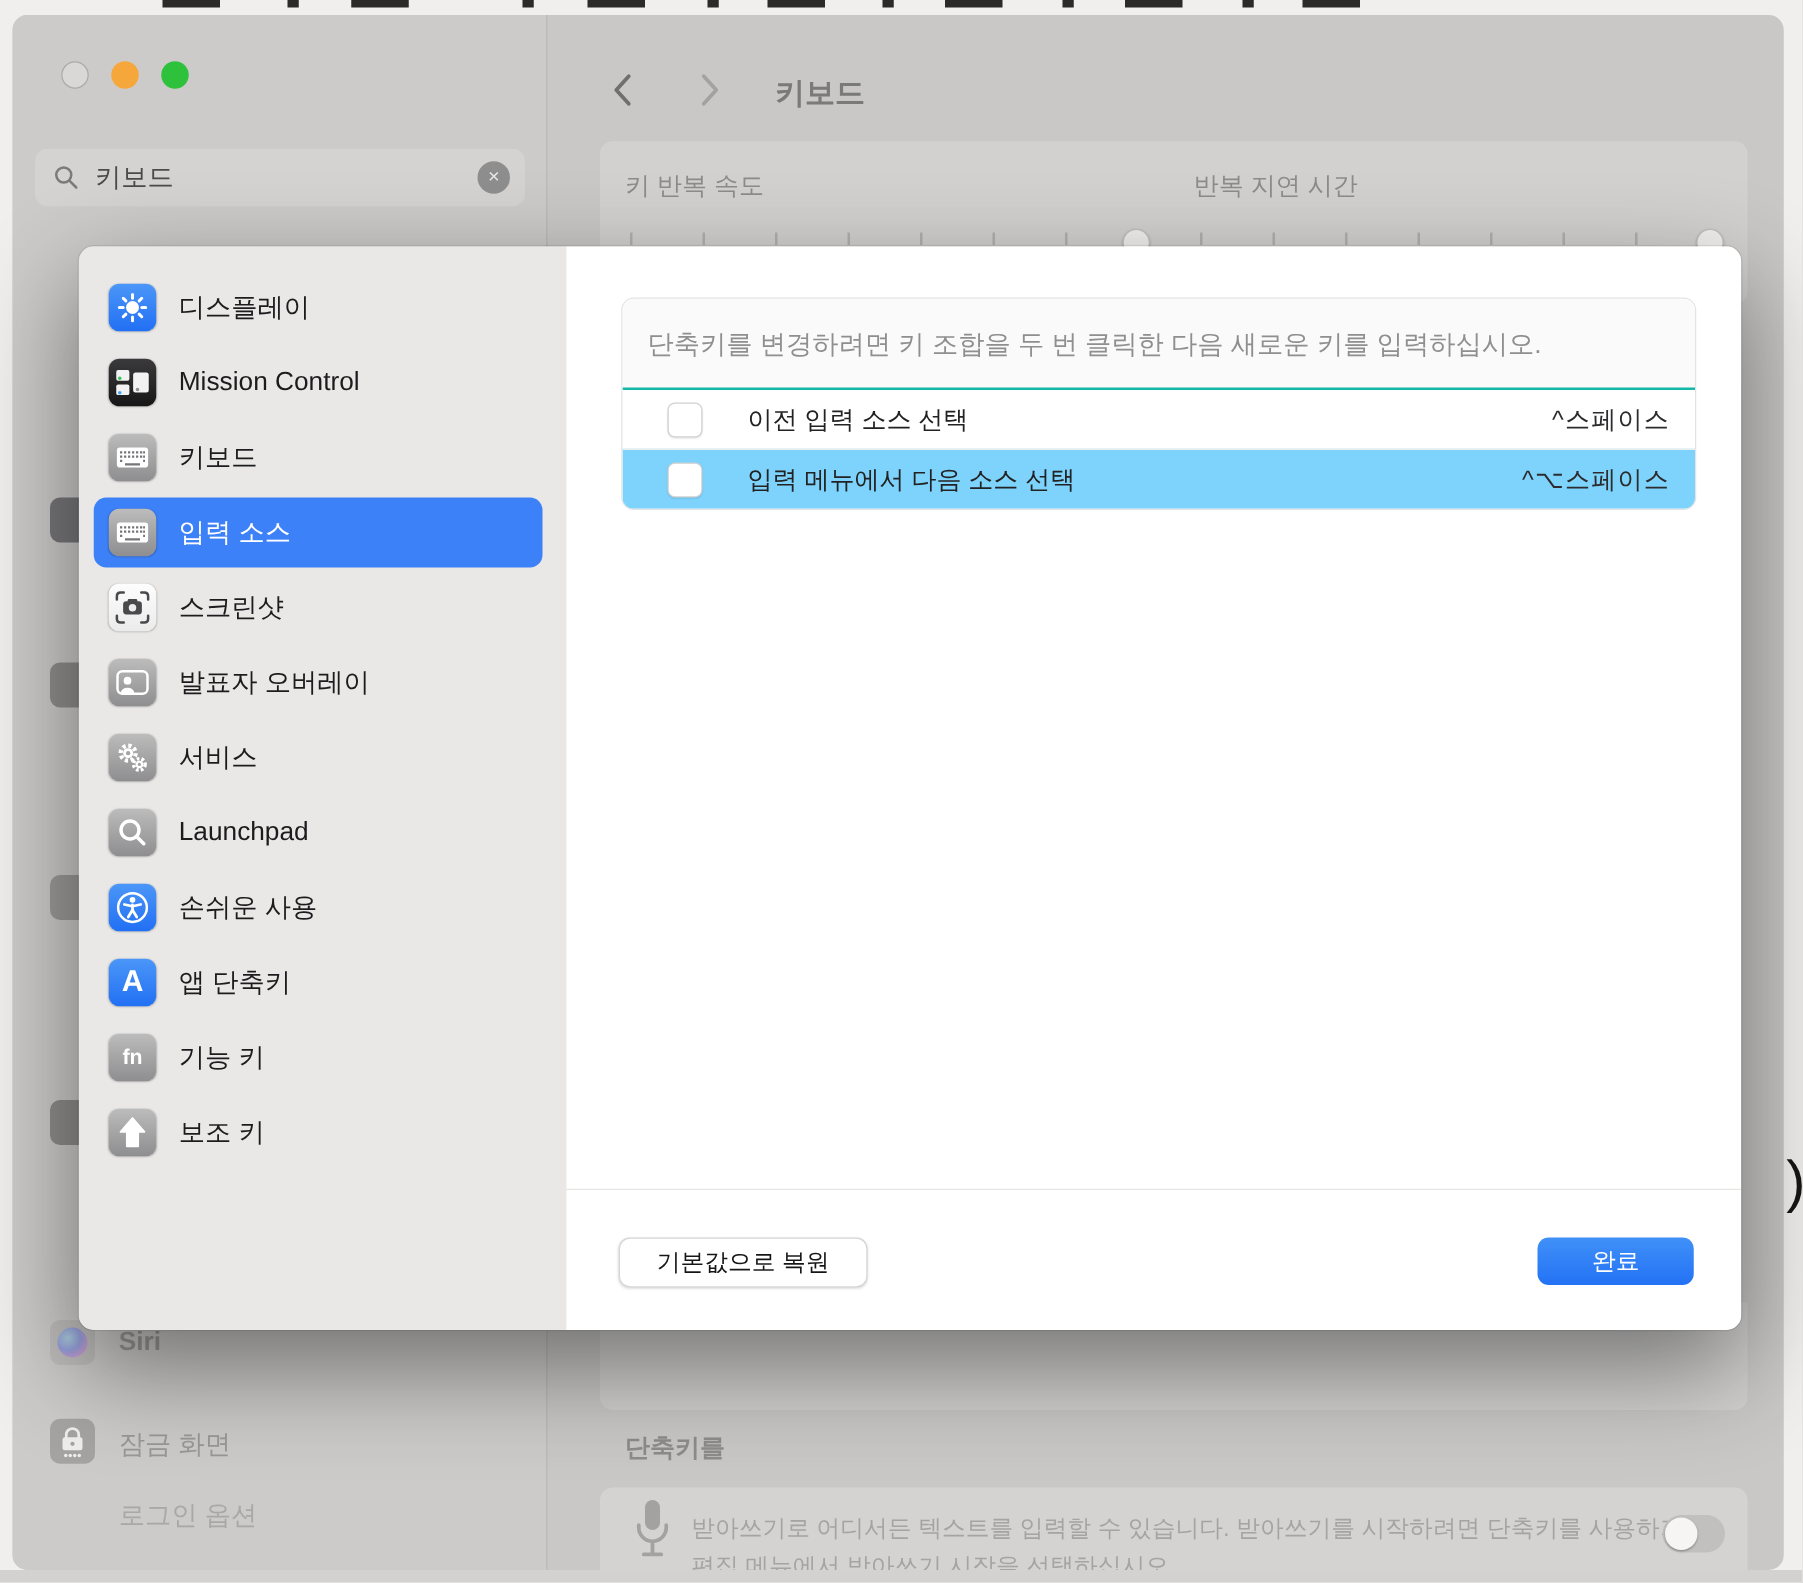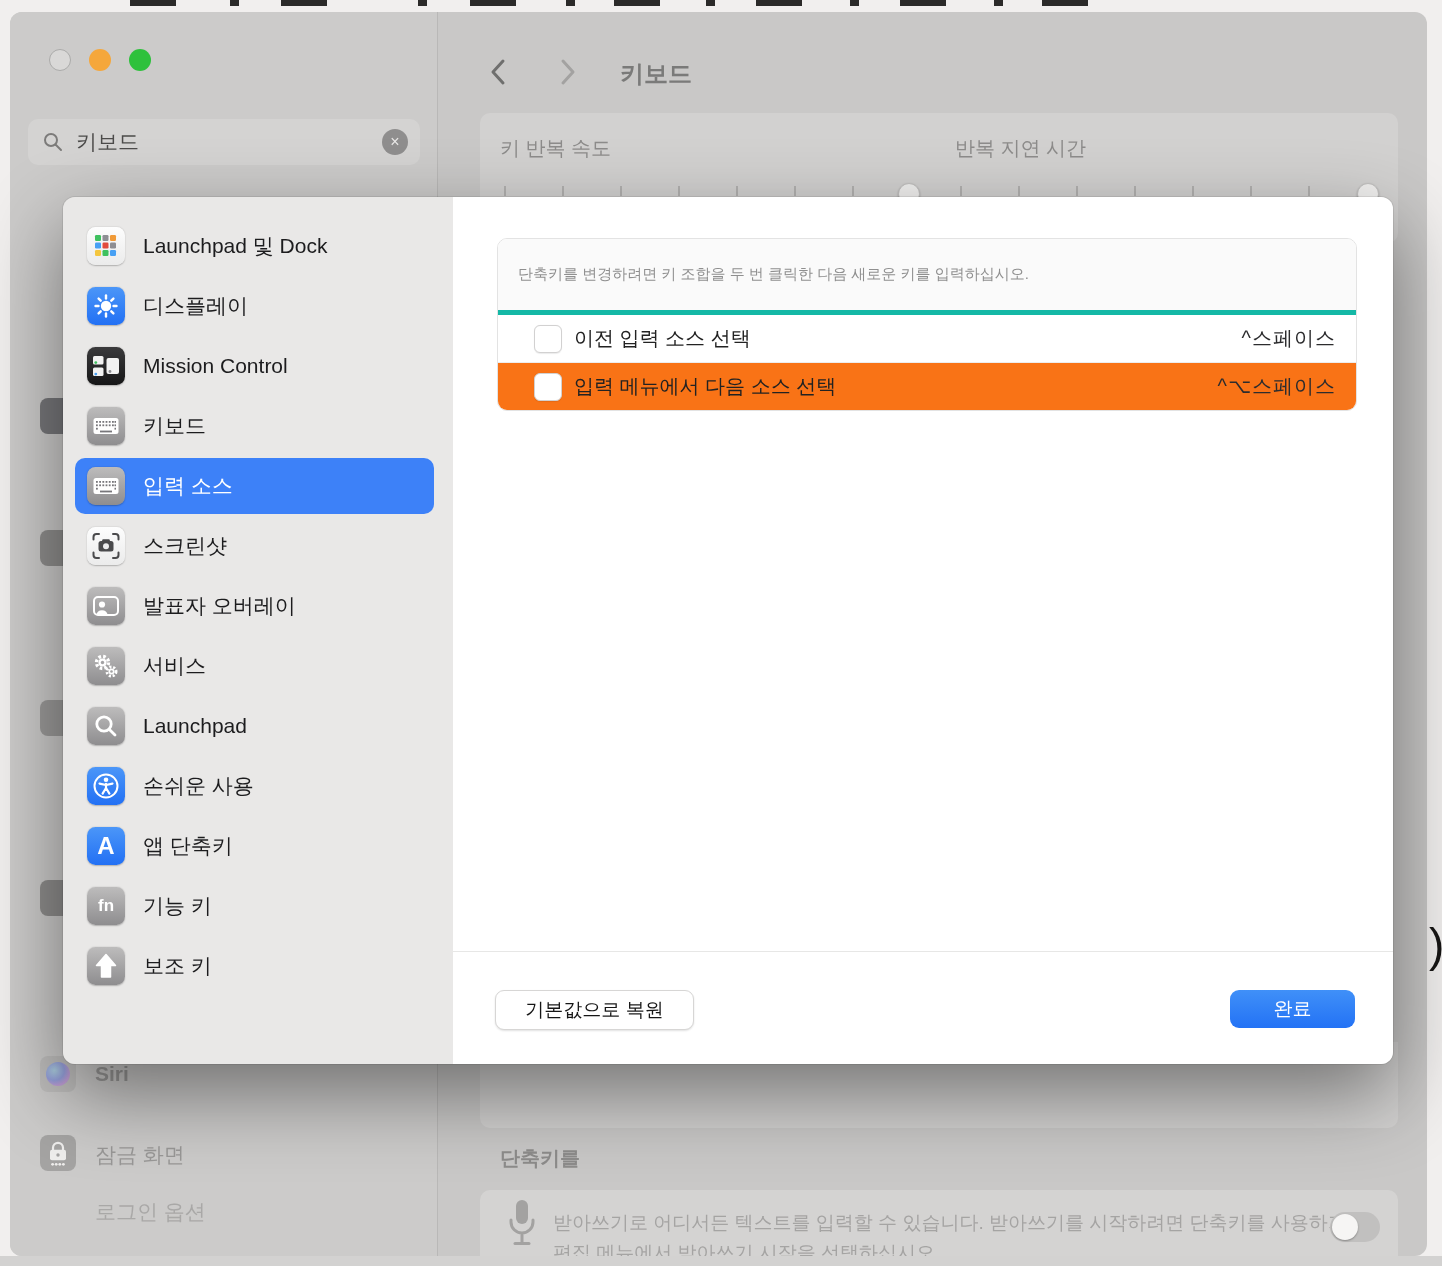--- a/index.html
+++ b/index.html
@@ -54,27 +54,27 @@
   .srow .lbl{margin-left:18px;font-size:21px;color:#1c1c1e;}
   .srow.selected .lbl{color:#fff;}
   .icon-gray{background:linear-gradient(#bdbcbc,#8e8d8f);}
   .icon-blue{background:linear-gradient(#4b96f8,#2270f4);}
   .icon-white{background:linear-gradient(#fdfdfd,#ebebeb);}
   .icon-dark{background:linear-gradient(#3a3a3c,#161617);}
   .icon-text{color:#fff;font-weight:600;}
   .dlg-content{flex:1;background:#ffffff;position:relative;}
   .sc-card{position:absolute;left:44px;top:41px;width:858px;border:1px solid #e3e3e3;
            border-radius:10px;overflow:hidden;background:#fff;}
-  .sc-instruction{height:71px;background:#fafafa;border-bottom:5px solid #14b8a6;
-                  display:flex;align-items:center;padding-left:20px;font-size:15px;color:#8f8f8f;}
+  .sc-instruction{height:71px;background:#fafafa;border-bottom:2px solid #14b8a6;
+                  display:flex;align-items:center;padding-left:20px;font-size:21px;color:#8f8f8f;}
   .sc-row{height:47px;display:flex;align-items:center;}
-  .sc-row.alt{background:#f97316;border-top:1px solid #ededed;}
+  .sc-row.alt{background:#7dd3fc;border-top:1px solid #ededed;}
   .checkbox{width:26px;height:26px;margin-left:36px;border-radius:6px;background:#fff;
             border:1.5px solid #d2d1d1;box-shadow:0 .5px 1px rgba(0,0,0,.08);flex:none;}
-  .sc-label{margin-left:12px;font-size:20px;color:#222;}
+  .sc-label{margin-left:36px;font-size:20px;color:#222;}
   .sc-keys{margin-left:auto;margin-right:20px;font-size:20px;color:#2c2c2e;letter-spacing:1px;}
   .footer-sep{position:absolute;left:0;right:0;top:754px;height:1px;background:#e7e7e6;}
   .btn-restore{position:absolute;left:42px;top:793px;width:197px;height:38px;border-radius:9px;
                background:#fff;border:1px solid #d7d6d5;box-shadow:0 1px 2px rgba(0,0,0,.12);
                display:flex;align-items:center;justify-content:center;font-size:19px;color:#161616;}
   .btn-done{position:absolute;right:38px;top:793px;width:125px;height:38px;border-radius:9px;
             background:linear-gradient(180deg,#4090f8,#2372f5);display:flex;align-items:center;
             justify-content:center;font-size:19px;color:#fff;}
   .chev{position:absolute;top:45px;}
 </style>
@@ -186,36 +186,20 @@
       <span class="toggle">
           <span class="toggle-knob"></span>
         </span>
     </div>
   </div>
 
   <div class="dialog">
 
     <div class="dlg-sidebar">
 
-      <div class="srow">
-        <span class="icon icon-white">
-          <svg width="38" height="38" viewBox="0 0 38 38">
-            <rect x="8" y="8" width="6" height="6" rx="1.2" fill="#3fc15f"></rect>
-              <rect x="15.5" y="8" width="6" height="6" rx="1.2" fill="#8e8e93"></rect>
-              <rect x="23" y="8" width="6" height="6" rx="1.2" fill="#f09a38"></rect>
-            <rect x="8" y="15.5" width="6" height="6" rx="1.2" fill="#47a0f4"></rect>
-              <rect x="15.5" y="15.5" width="6" height="6" rx="1.2" fill="#e24b3d"></rect>
-              <rect x="23" y="15.5" width="6" height="6" rx="1.2" fill="#8e8e93"></rect>
-            <rect x="8" y="23" width="6" height="6" rx="1.2" fill="#f4c63f"></rect>
-              <rect x="15.5" y="23" width="6" height="6" rx="1.2" fill="#3fc15f"></rect>
-              <rect x="23" y="23" width="6" height="6" rx="1.2" fill="#47a0f4"></rect>
-          </svg>
-        </span>
-        <span class="lbl">Launchpad 및 Dock</span>
-      </div>
 
       <div class="srow">
         <span class="icon icon-blue">
           <svg width="38" height="38" viewBox="0 0 38 38">
             <circle cx="19" cy="19" r="5.2" fill="#fff"></circle>
             <g stroke="#fff" stroke-width="2.4" stroke-linecap="round">
               <line x1="26.5" y1="19" x2="29.5" y2="19"></line>
                 <line x1="19" y1="26.5" x2="19" y2="29.5"></line>
               <line x1="11.5" y1="19" x2="8.5" y2="19"></line>
                 <line x1="19" y1="11.5" x2="19" y2="8.5"></line>

